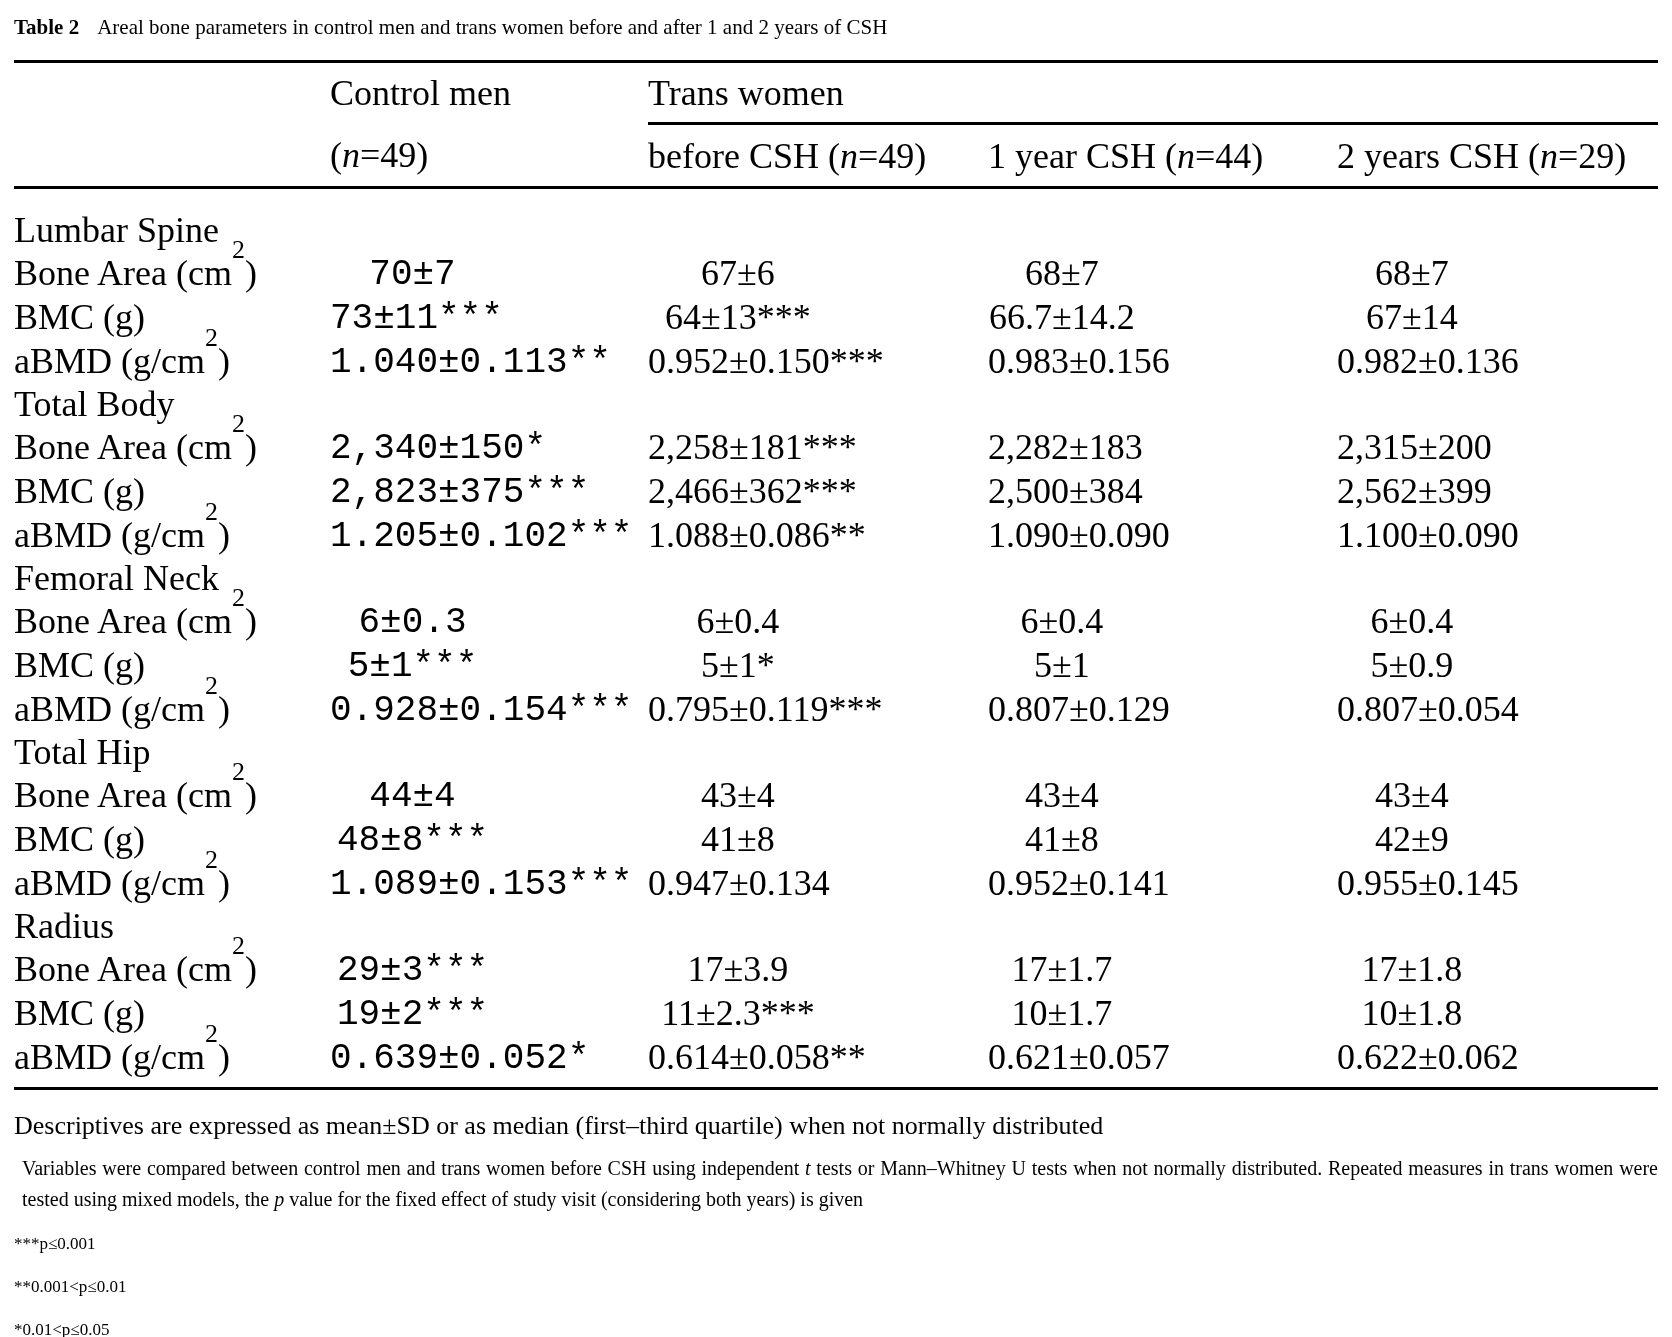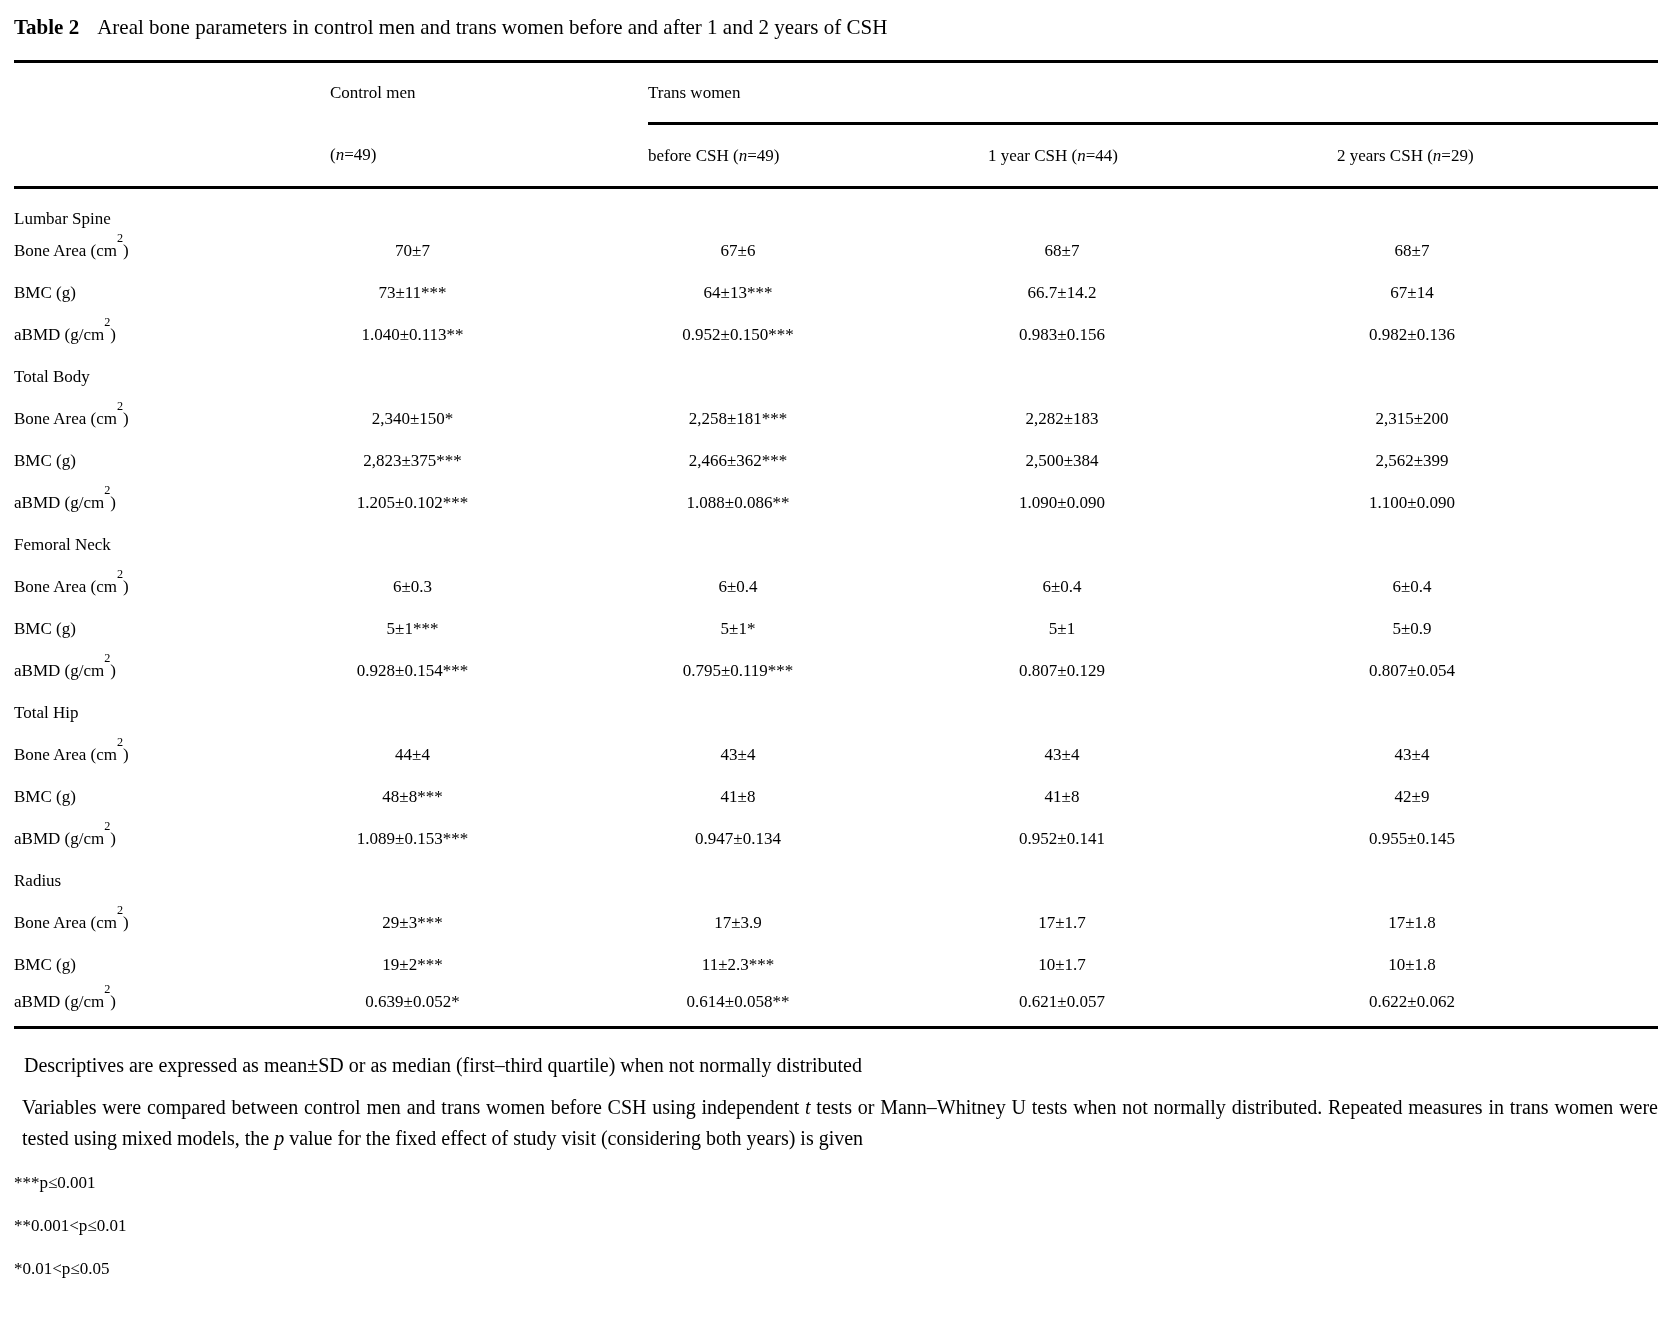--- a/index.html
+++ b/index.html
@@ -28,21 +28,21 @@
     margin-right: 18px;
   }
   
   table.main {
     margin-top: 16px;
     border-collapse: collapse;
     table-layout: fixed;
     width: 1644px;
     border-top: 3px solid #000;
     border-bottom: 3px solid #000;
-    font-size: 17px;
+    font-size: 36px;
   }
   th, td { padding: 0; }
   thead th {
     font-weight: normal;
     text-align: left;
     vertical-align: middle;
   }
   tr.h1 { height: 62px; }
   tr.h1 th.group { border-bottom: 3px solid #000; }
   tr.h2 { height: 64px; }
@@ -50,37 +50,37 @@
   tbody tr { height: 42px; }
   tbody td { vertical-align: middle; }
   tbody tr:first-child td { padding-top: 20px; }
   tbody tr:last-child td { padding-bottom: 8px; }
   td.lab { text-align: left; }
   td.val { text-align: left; }
   .num {
     display: inline-block;
     text-align: center;
   }
-  td.c2 .num { width: 165px; }
+  td.c2 .num { width: 165px; font-family: Liberation Mono, monospace; }
   td.c3 .num { width: 180px; }
   td.c4 .num { width: 148px; }
   td.c5 .num { width: 150px; }
   sup.sq {
     font-size: 0.72em;
     line-height: 0;
     position: relative;
     top: -0.55em;
   }
   i { font-style: italic; }
   
   .footer { width: 1644px; }
   .fn1 {
-    font-size: 20px;
+    font-size: 26px;
     line-height: 32px;
-    margin: 20px 0 0 10px;
+    margin: 20px 0 0 0;
   }
   .fn2 {
     font-size: 20px;
     line-height: 31px;
     margin: 11px 0 0 8px;
     text-align: justify;
   }
   .sig {
     font-size: 17px;
     line-height: 28px;

